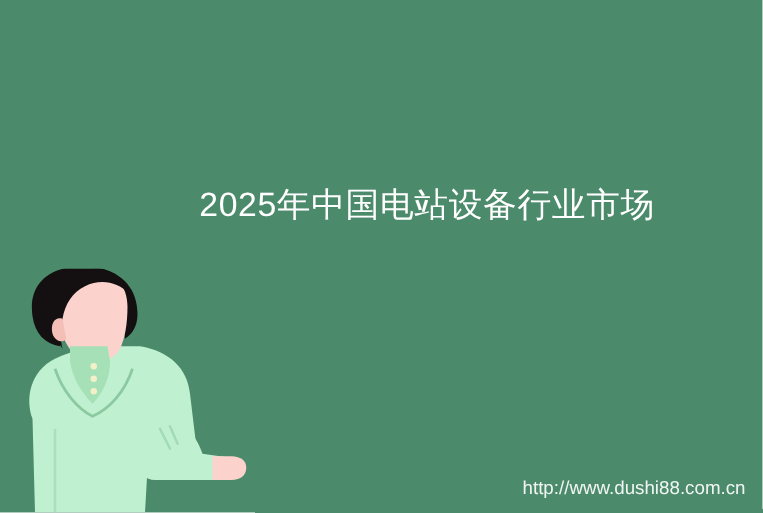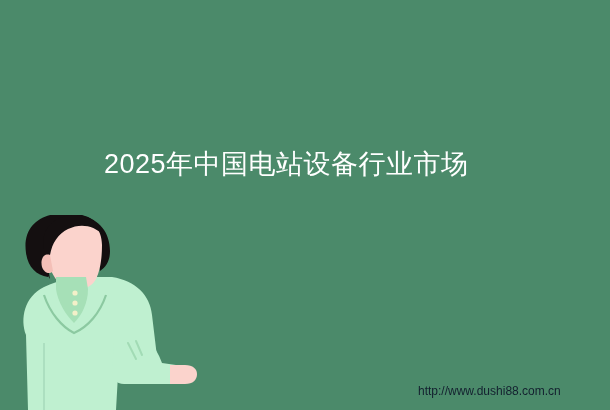--- a/index.html
+++ b/index.html
@@ -23,39 +23,40 @@
     top: 144px;
     width: 420px;
   }
   .title-line {
     color: #ffffff;
     font-size: 27px;
     line-height: 40px;
     letter-spacing: 0.5px;
     white-space: nowrap;
     font-weight: 400;
+    text-align: right;
   }
 
   
   #person {
     position: absolute;
     left: 0px;
     top: 215px;
     width: 200px;
     height: 195px;
   }
   #person svg { display: block; }
 
   
   #watermark {
     position: absolute;
     left: 418px;
     top: 382px;
-    color: #0f172a;
-    font-size: 12px;
+    color: #ffffff;
+    font-size: 15px;
     line-height: 18px;
     white-space: nowrap;
     opacity: 0.92;
   }
 </style>
 </head>
 <body>
 
 <div id="banner">
 

